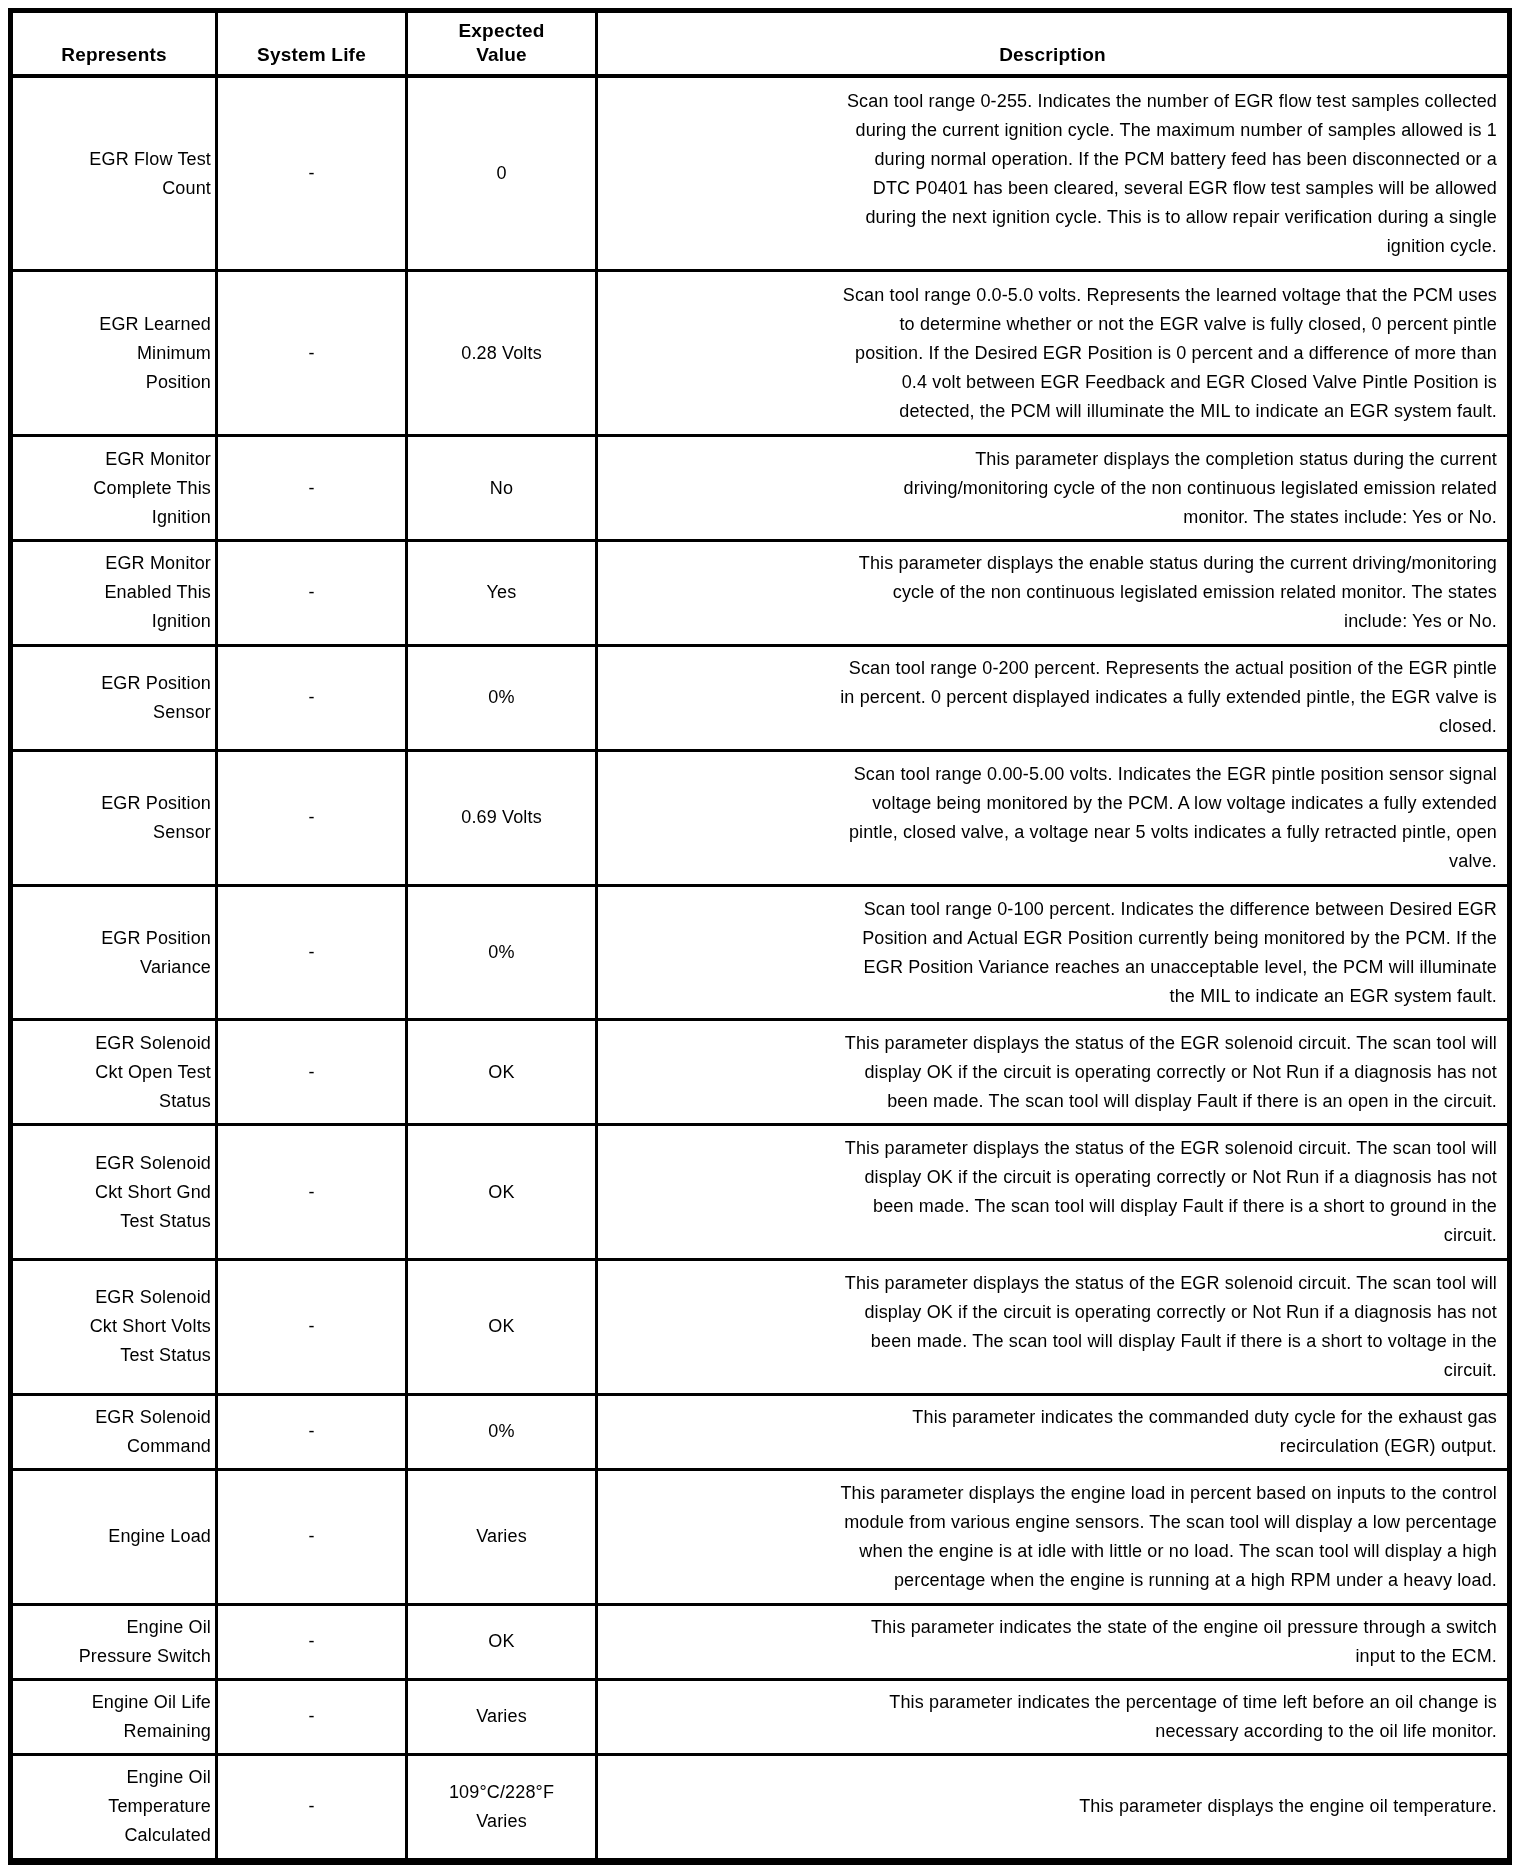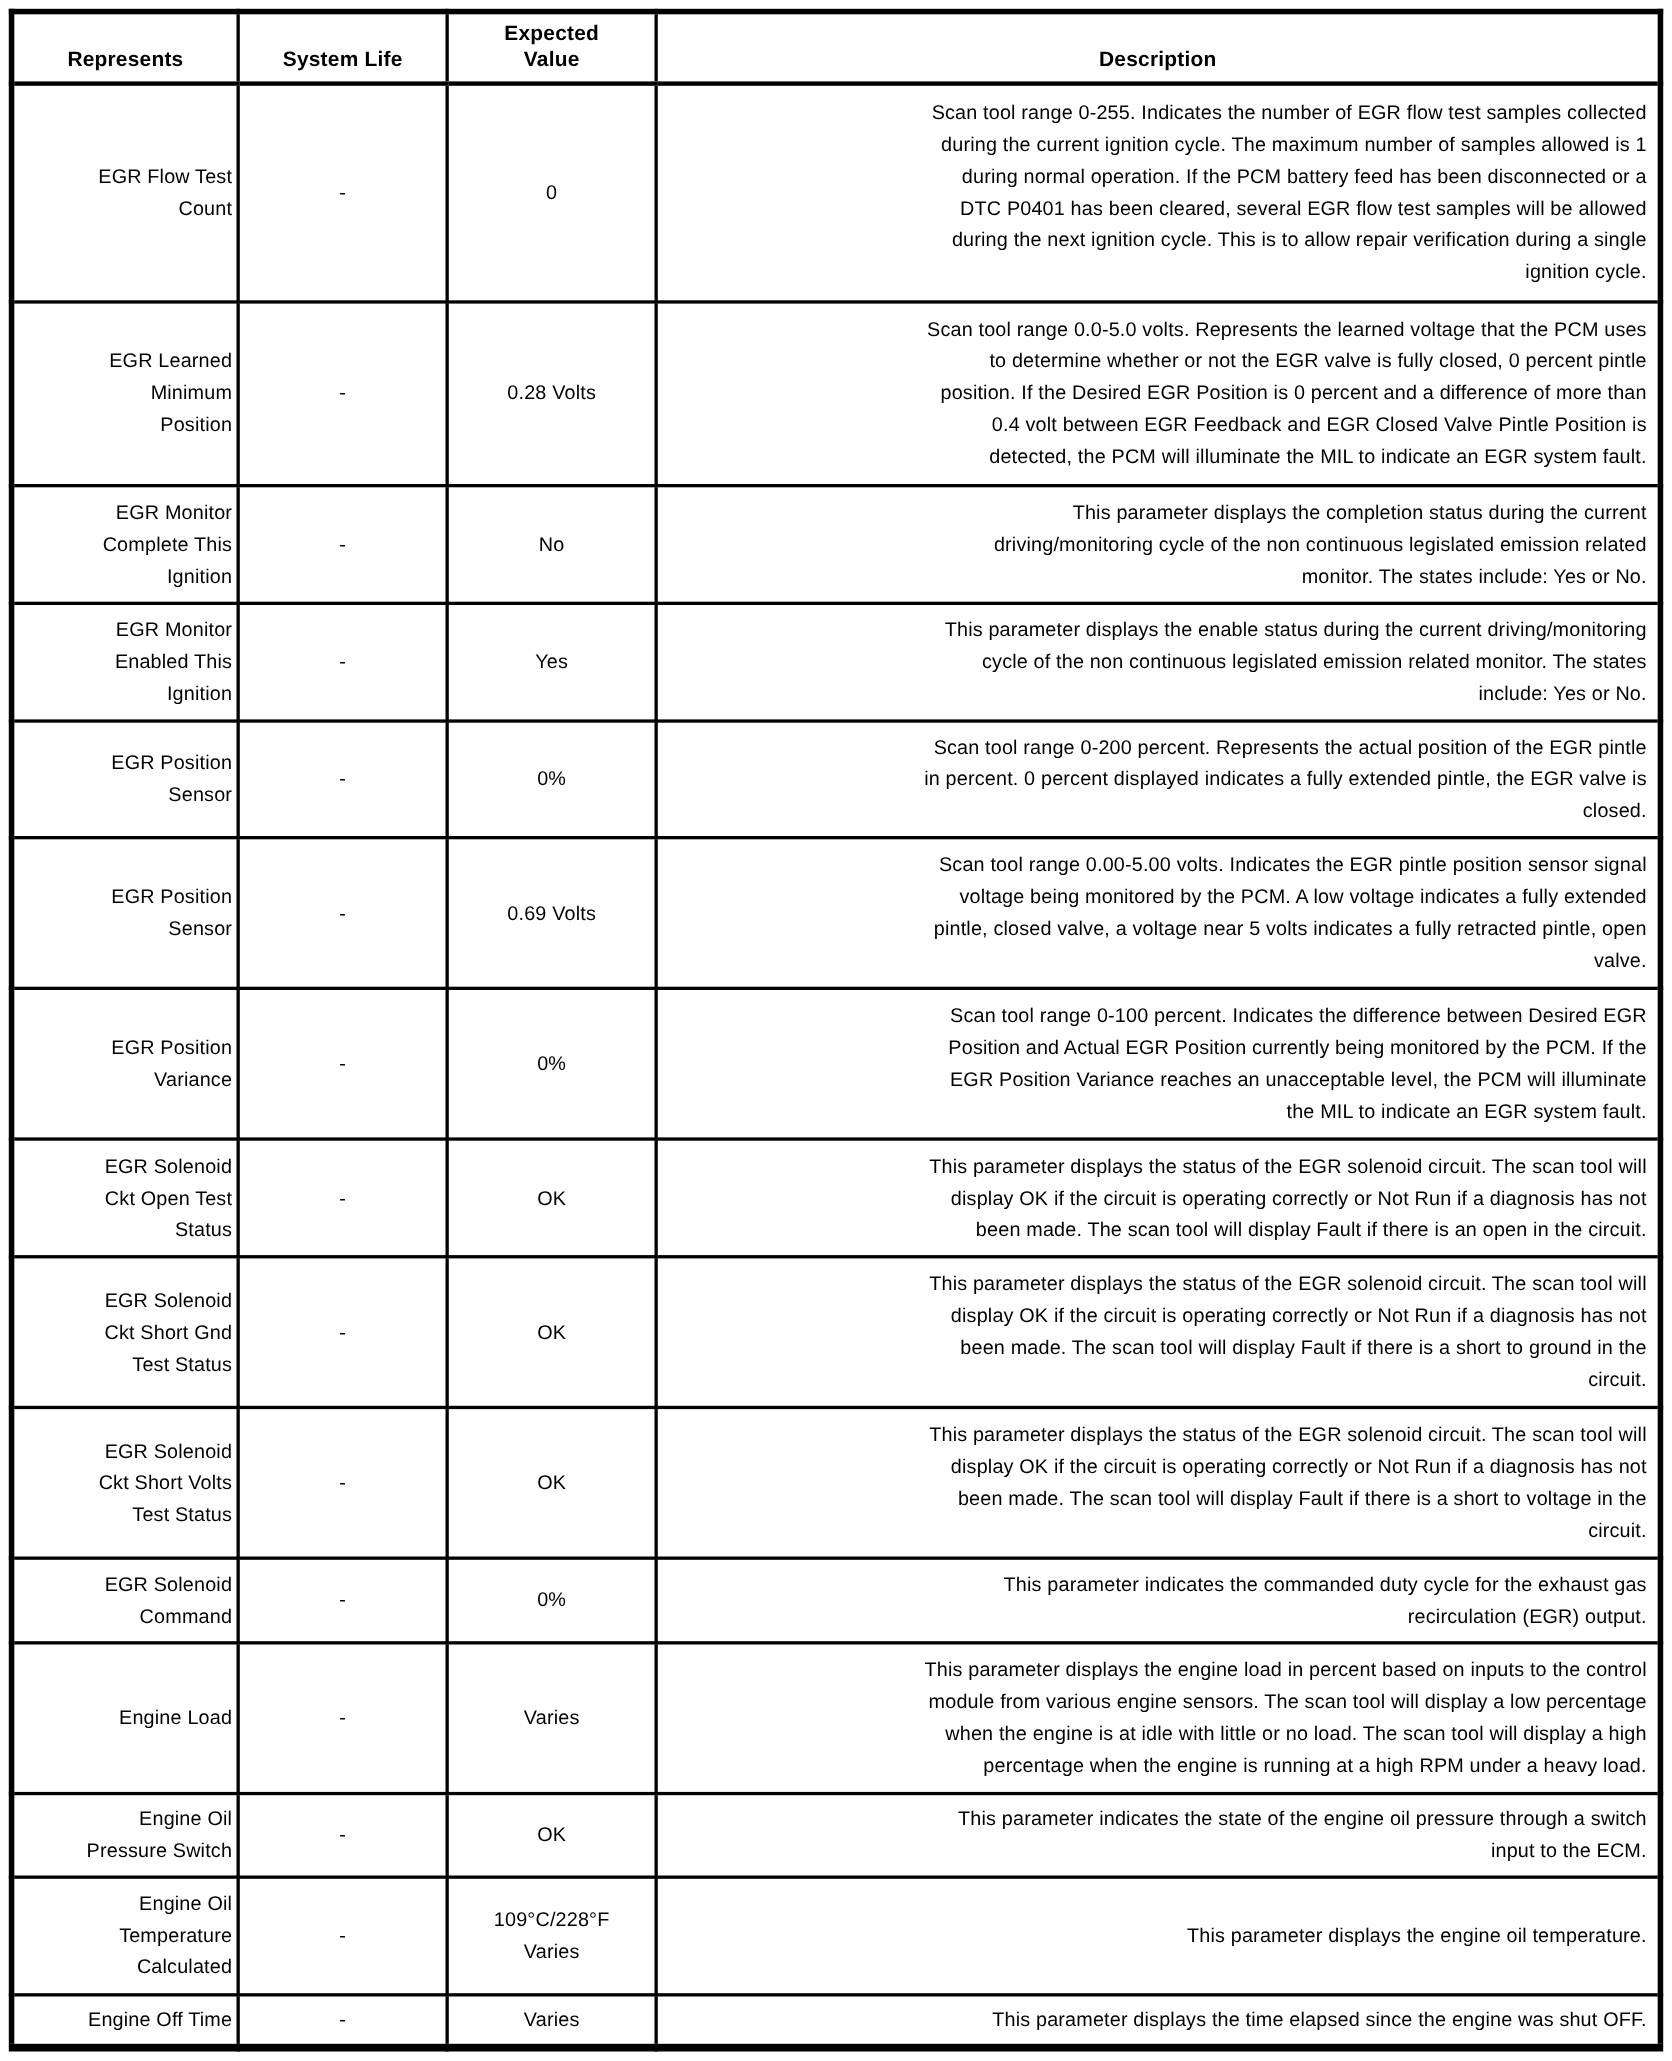--- a/index.html
+++ b/index.html
@@ -210,29 +210,31 @@
       </tr>
       <tr>
         <td class="c-param">Engine Oil
 Pressure Switch</td>
         <td class="c-state">-</td>
         <td class="c-expected">OK</td>
         <td class="c-desc">This parameter indicates the state of the engine oil pressure through a switch
 input to the ECM.</td>
       </tr>
       <tr>
+        <td class="c-param">Engine Oil Life
+Remaining</td>
+        <td class="c-state">-</td>
+        <td class="c-expected">Varies</td>
+        <td class="c-desc">This parameter indicates the percentage of time left before an oil change is
+necessary according to the oil life monitor.</td>
+      </tr>
+      <tr>
         <td class="c-param">Engine Oil
 Temperature
 Calculated</td>
         <td class="c-state">-</td>
         <td class="c-expected">109°C/228°F
 Varies</td>
         <td class="c-desc">This parameter displays the engine oil temperature.</td>
-      </tr>
-      <tr>
-        <td class="c-param">Engine Off Time</td>
-        <td class="c-state">-</td>
-        <td class="c-expected">Varies</td>
-        <td class="c-desc">This parameter displays the time elapsed since the engine was shut OFF.</td>
       </tr>
     </tbody>
   </table>
 </div>
 
 </body></html>

